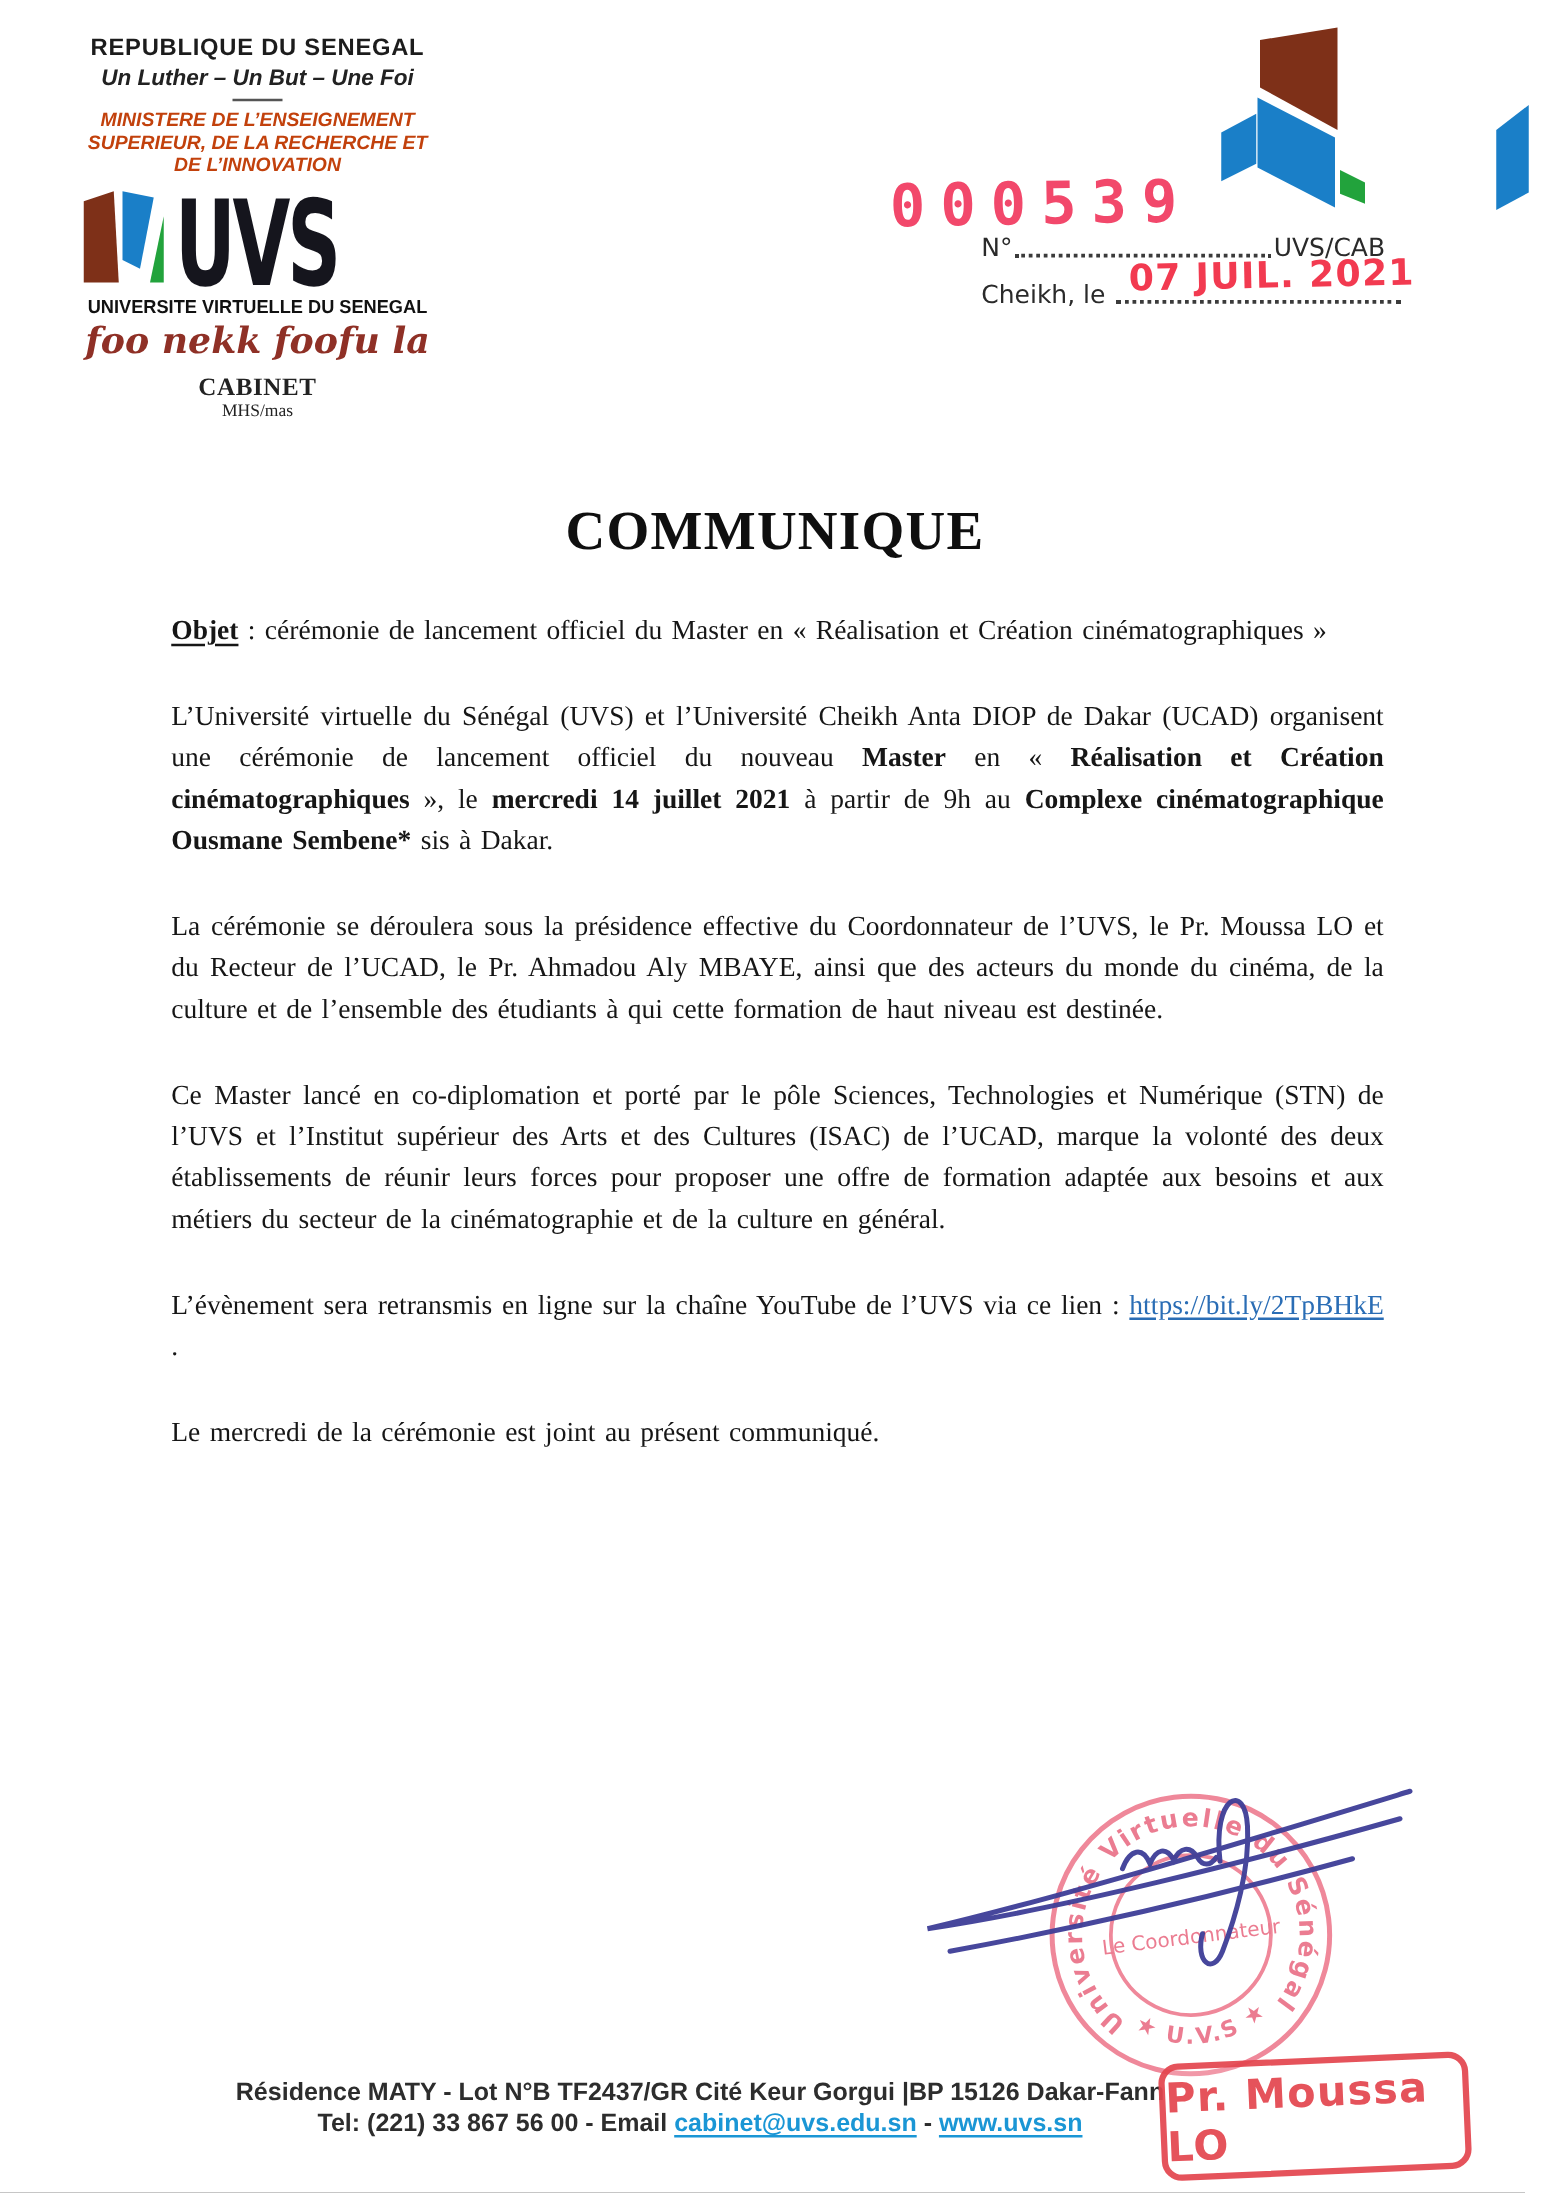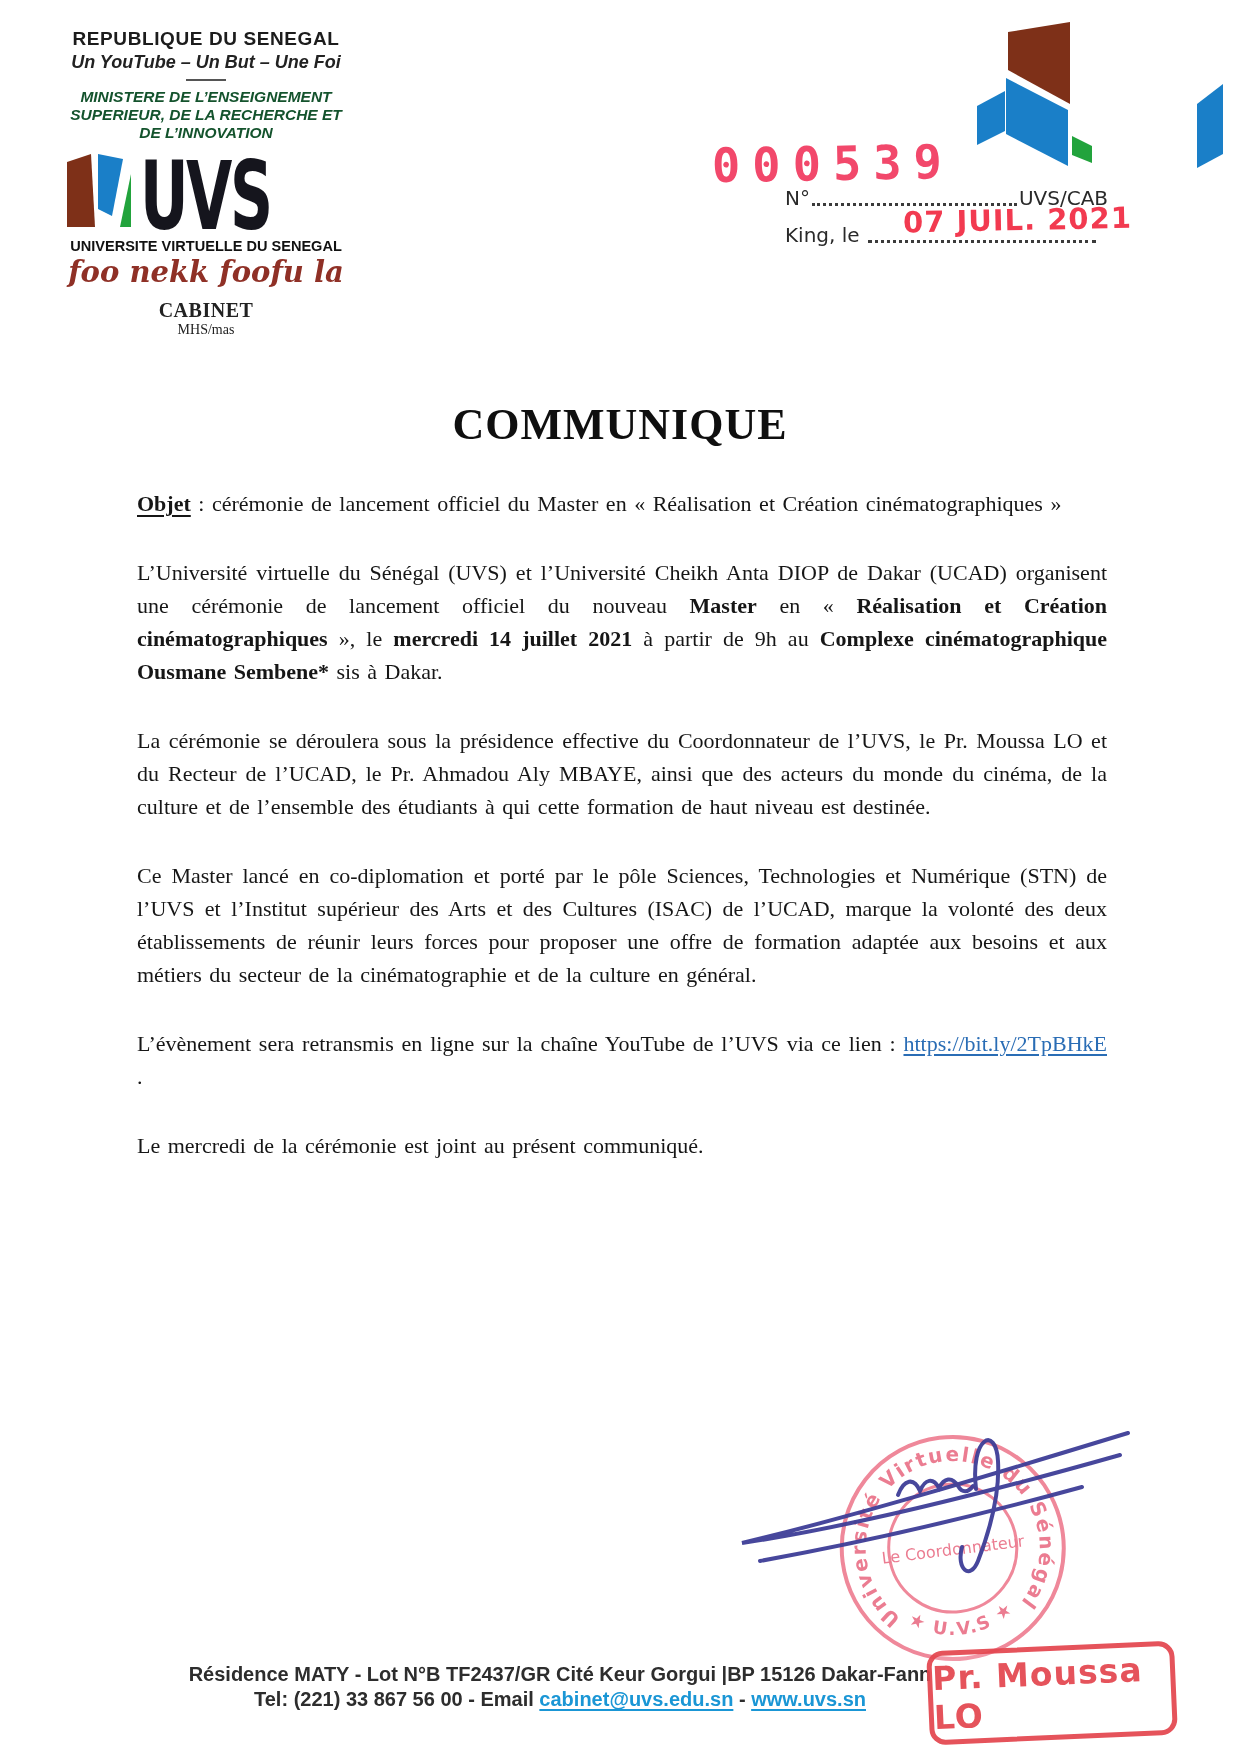--- a/index.html
+++ b/index.html
@@ -5,21 +5,21 @@
   html,body{margin:0;padding:0;background:#9a9a9a;}
   .page{position:relative;width:1240px;height:1754px;background:#ffffff;margin:0 auto;overflow:hidden;
         font-family:"Liberation Serif","DejaVu Serif",serif;color:#141414;}
 
   
   .hleft{position:absolute;left:34px;top:28px;width:344px;text-align:center;
          font-family:"Liberation Sans","DejaVu Sans",sans-serif;}
   .hl-country{font-size:19px;font-weight:bold;letter-spacing:.6px;color:#1c1c1c;}
   .hl-motto{font-size:18px;font-weight:bold;font-style:italic;margin-top:2px;color:#222;}
   .hl-sep{width:40px;border-top:2px solid #555;margin:6px auto 7px;}
-  .hl-ministry{font-size:15.5px;font-weight:bold;font-style:italic;line-height:18px;color:#14532d;}
+  .hl-ministry{font-size:15.5px;font-weight:bold;font-style:italic;line-height:18px;color:#c2410c;}
   .logo-row{margin-top:13px;height:78px;display:flex;justify-content:center;align-items:flex-end;gap:5px;}
   .uvs-word{display:inline-block;font-family:"DejaVu Sans",sans-serif;font-weight:bold;font-size:95px;
             line-height:74px;letter-spacing:-4px;color:#15151d;transform:scaleX(.63);transform-origin:left bottom;}
   .hl-univ{font-size:15px;font-weight:bold;margin-top:4px;color:#111;transform:scaleX(.97);}
   .hl-slogan{font-family:"DejaVu Serif",serif;font-style:italic;font-weight:bold;font-size:29px;
              color:#8f3026;margin-top:1px;}
   .hl-office{font-size:20px;font-weight:bold;margin-top:10px;letter-spacing:.5px;
              font-family:"Liberation Serif",serif;color:#222;}
   .hl-ref{font-size:14px;font-family:"Liberation Serif",serif;color:#222;}
 
@@ -62,21 +62,21 @@
           line-height:25px;color:#2d2d2d;}
   .footer a{color:#1a96d5;text-decoration:underline;text-underline-offset:3px;font-weight:bold;}
 </style>
 </head>
 <body>
 
 <div class="page">
 
   <div class="hleft">
     <div class="hl-country">REPUBLIQUE DU SENEGAL</div>
-    <div class="hl-motto">Un YouTube – Un But – Une Foi</div>
+    <div class="hl-motto">Un Luther – Un But – Une Foi</div>
     <div class="hl-sep"></div>
     <div class="hl-ministry">
       <div>MINISTERE DE L’ENSEIGNEMENT</div>
       <div>SUPERIEUR, DE LA RECHERCHE ET</div>
       <div>DE L’INNOVATION</div>
     </div>
     <div class="logo-row">
       <span>
         <svg width="70" height="77" viewBox="0 0 70 77">
           <polygon points="2,10 26,2 30,75 2,75" fill="#7e3018"></polygon>
@@ -104,21 +104,21 @@
 
   <div class="serial">000539</div>
 
   <div class="refline">
     <span>N°</span>
     <span class="dotfill df1"></span>
     <span>UVS/CAB</span>
   </div>
 
   <div class="dateline">
-    <span>King, le</span>&nbsp;
+    <span>Cheikh, le</span>&nbsp;
     <span class="dotfill df2"></span>
   </div>
   <div class="datestamp">07 JUIL. 2021</div>
 
   <div class="doc-title">COMMUNIQUE</div>
 
   <div class="bodytext">
     <p><span class="objet-label">Objet</span><span> : </span><span>cérémonie de lancement officiel du Master en « Réalisation et Création cinématographiques »</span></p>
 
     <p><span>L’Université virtuelle du Sénégal (UVS) et l’Université Cheikh Anta DIOP de Dakar (UCAD) organisent une cérémonie de lancement officiel du nouveau </span><span class="b">Master</span><span> en « </span><span class="b">Réalisation et Création cinématographiques</span><span> », le </span><span class="b">mercredi 14 juillet 2021</span><span> à partir de 9h au </span><span class="b">Complexe cinématographique Ousmane Sembene*</span><span> sis à Dakar.</span></p>

